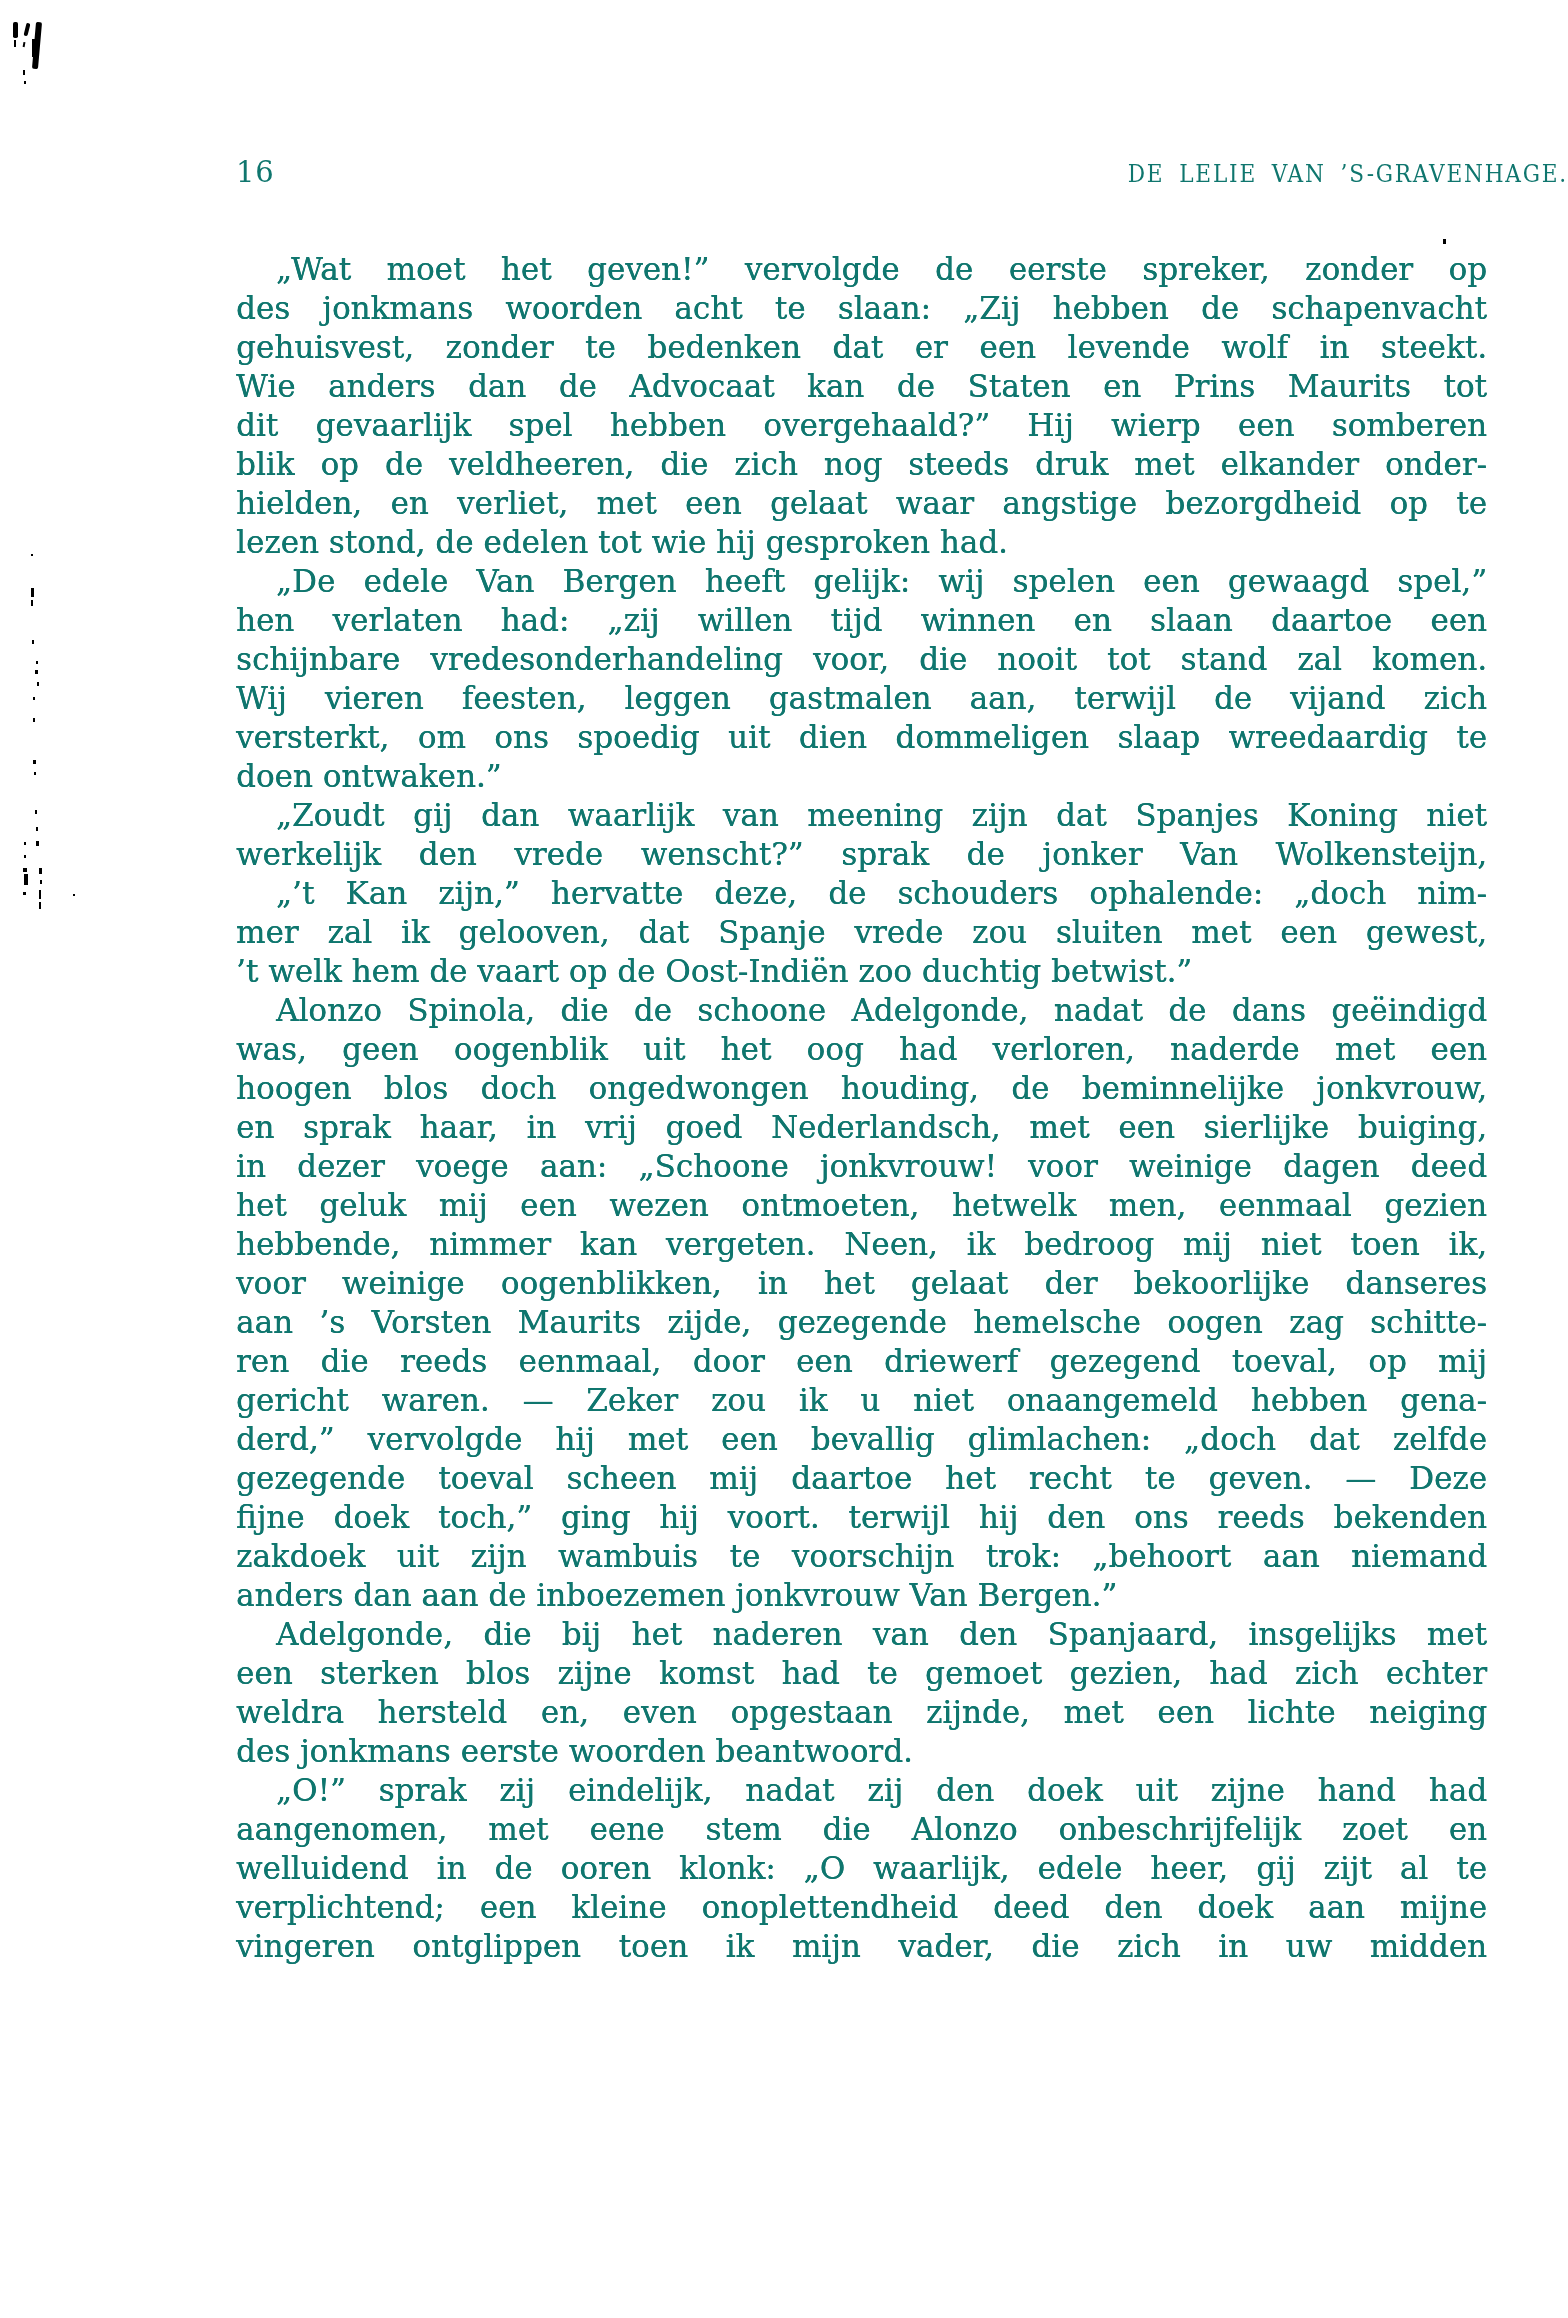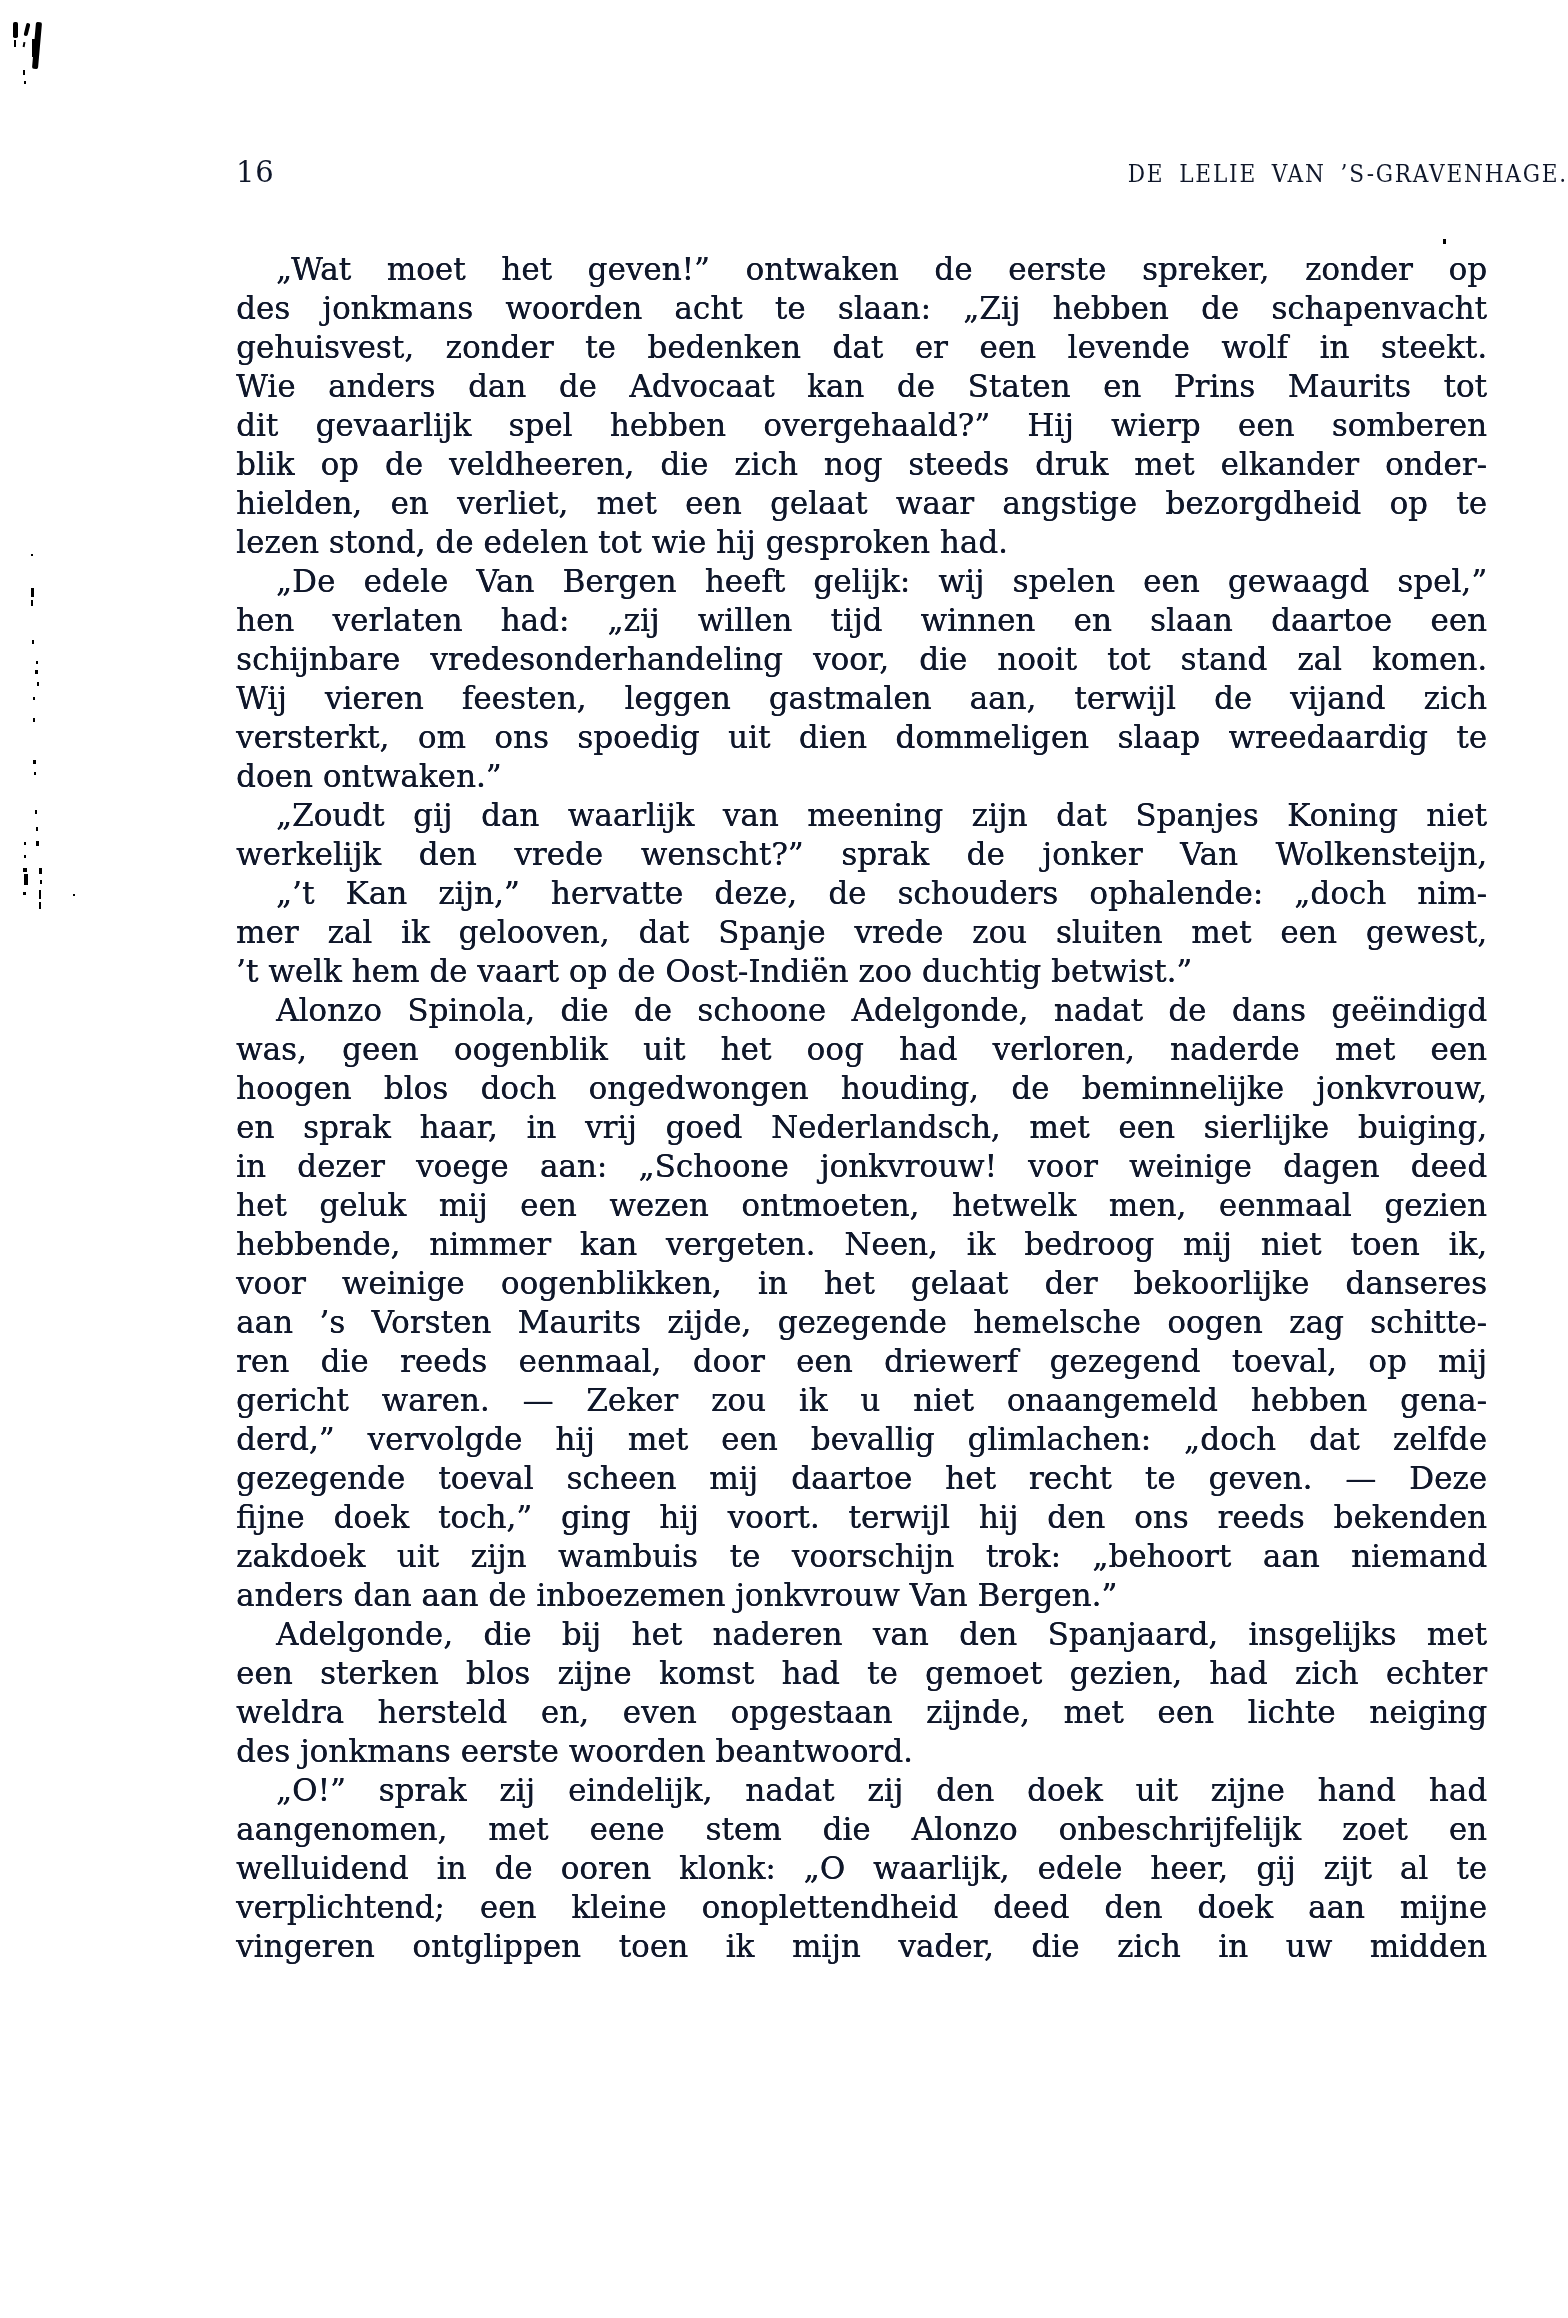--- a/index.html
+++ b/index.html
@@ -7,21 +7,21 @@
     padding: 0;
     background: #ffffff;
   }
   .page {
     position: relative;
     width: 1568px;
     height: 2163px;
     background: #ffffff;
     overflow: hidden;
     font-family: "DejaVu Serif", "Liberation Serif", serif;
-    color: #0f172a;
+    color: #0f766e;
   }
   
   .running-head {
     position: absolute;
     top: 157px;
     left: 0;
     width: 100%;
     height: 44px;
   }
   .page-number {
@@ -115,21 +115,21 @@
       <div class="ink" style="left: 69px; top: 2293px; width: 1.8px; height: 1.8px;"></div>
     </div>
 
   <div class="running-head">
     <span class="page-number">16</span>
     <span class="running-title">DE LELIE VAN ’S-GRAVENHAGE.</span>
   </div>
 
   <div class="text-column">
       <div class="paragraph">
-        <div class="line indent">„Wat moet het geven!” ontwaken de eerste spreker, zonder op</div>
+        <div class="line indent">„Wat moet het geven!” vervolgde de eerste spreker, zonder op</div>
         <div class="line">des jonkmans woorden acht te slaan: „Zij hebben de schapenvacht</div>
         <div class="line">gehuisvest, zonder te bedenken dat er een levende wolf in steekt.</div>
         <div class="line">Wie anders dan de Advocaat kan de Staten en Prins Maurits tot</div>
         <div class="line">dit gevaarlijk spel hebben overgehaald?” Hij wierp een somberen</div>
         <div class="line">blik op de veldheeren, die zich nog steeds druk met elkander onder-</div>
         <div class="line">hielden, en verliet, met een gelaat waar angstige bezorgdheid op te</div>
         <div class="line last">lezen stond, de edelen tot wie hij gesproken had.</div>
       </div>
       <div class="paragraph">
         <div class="line indent">„De edele Van Bergen heeft gelijk: wij spelen een gewaagd spel,”</div>

